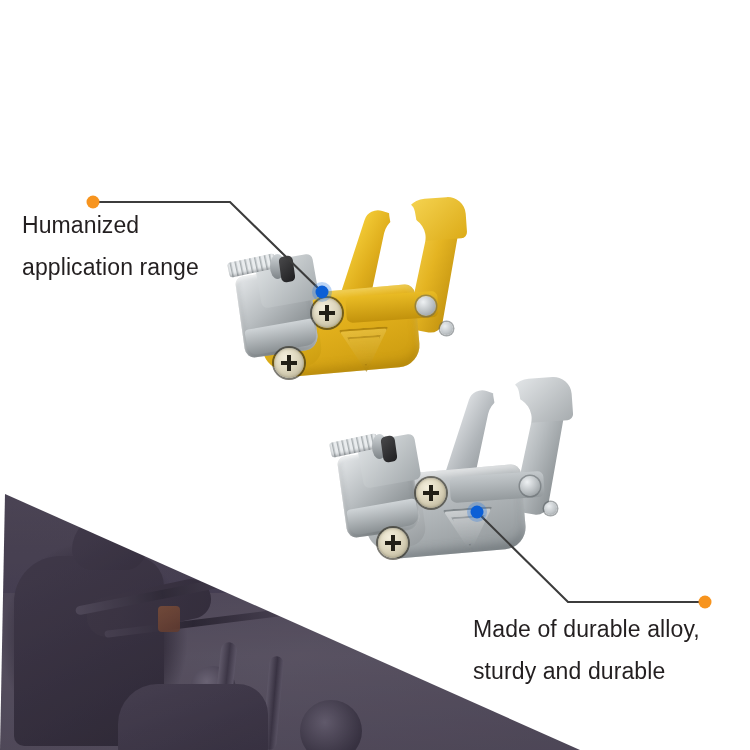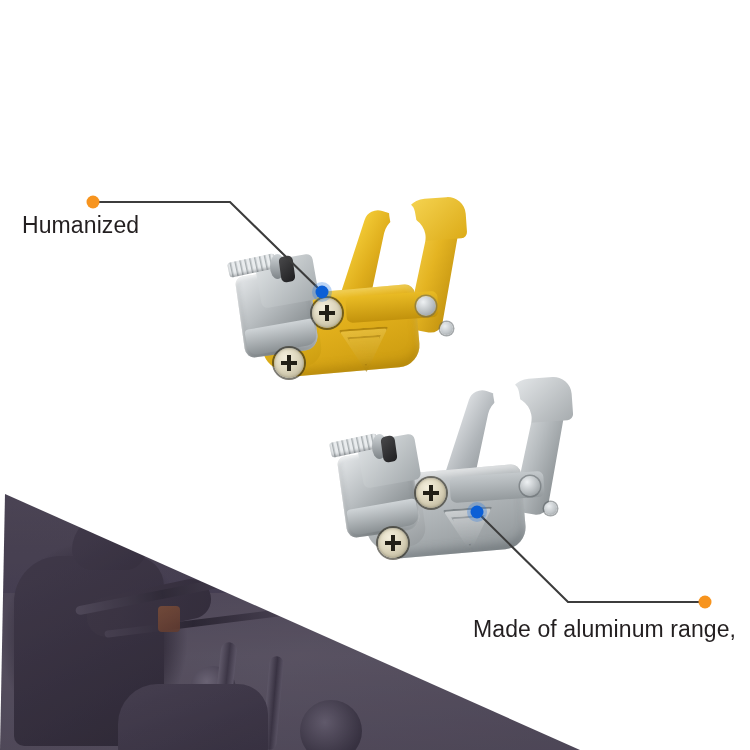--- a/index.html
+++ b/index.html
@@ -280,19 +280,21 @@
     <circle class="dot-orange" cx="705" cy="602" r="6.5"></circle>
 
     <circle class="dot-blue-halo" cx="322" cy="292" r="10"></circle>
     <circle class="dot-blue" cx="322" cy="292" r="6.5"></circle>
     <circle class="dot-blue-halo" cx="477" cy="512" r="10"></circle>
     <circle class="dot-blue" cx="477" cy="512" r="6.5"></circle>
   </svg>
 
   <div class="callout-text" id="callout-1-text">
     <div>Humanized</div>
+    <div>application range</div>
   </div>
 
   <div class="callout-text" id="callout-2-text">
-    <div>Made of aluminum range,</div>
+    <div>Made of durable alloy,</div>
+    <div>sturdy and durable</div>
   </div>
 
 </div>
 
 </body></html>

